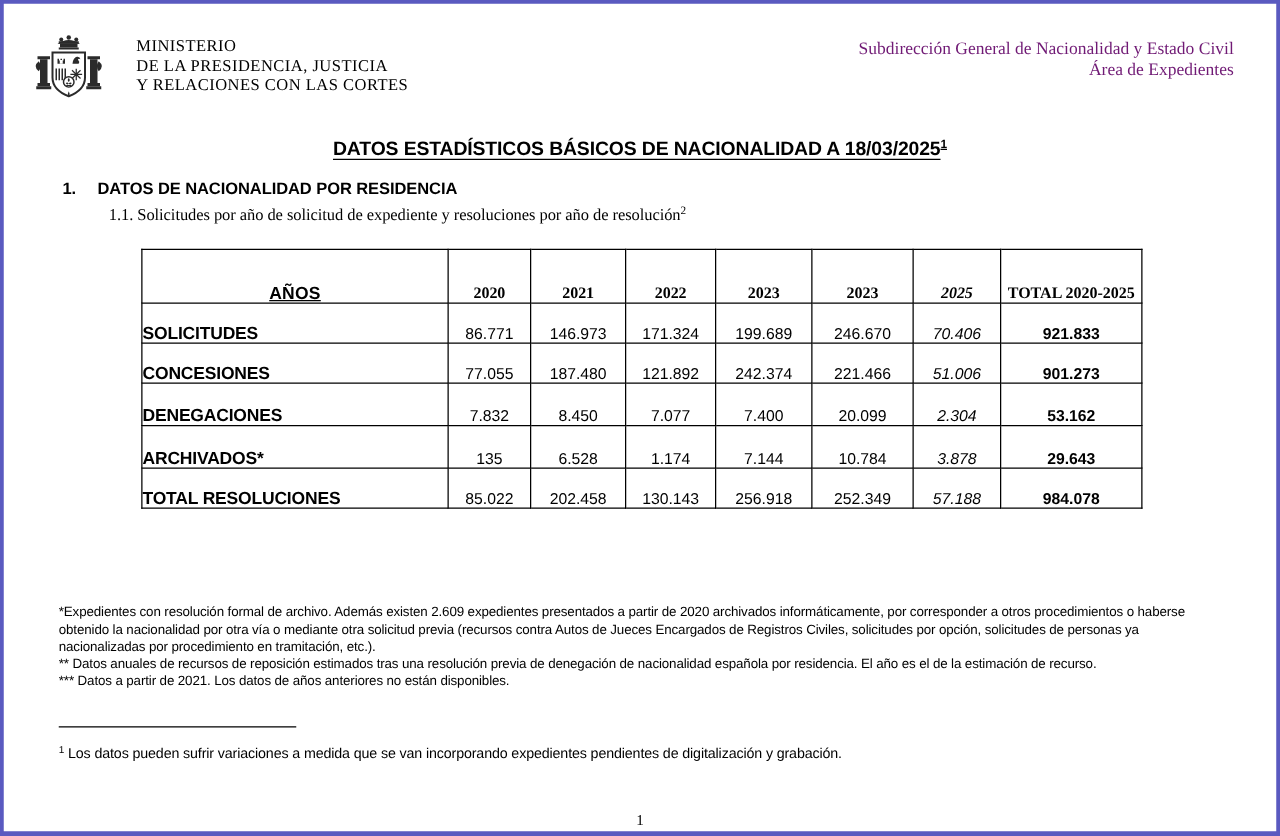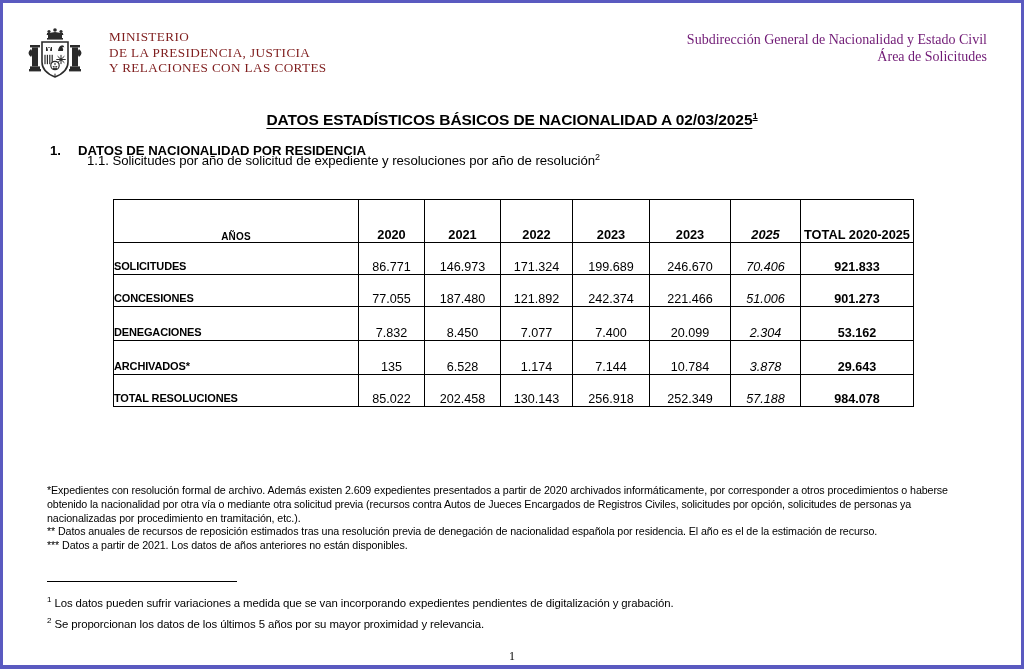--- a/index.html
+++ b/index.html
@@ -40,21 +40,21 @@
     height: 58px;
   }
   .ministry {
     position: absolute;
     left: 106px;
     top: 9px;
     font-family: "Liberation Serif", serif;
     font-size: 13.2px;
     line-height: 15.6px;
     letter-spacing: 0.4px;
-    color: #7f1d1d;
+    color: #000000;
     white-space: nowrap;
   }
   .subdir {
     position: absolute;
     right: 34px;
     top: 11px;
     text-align: right;
     font-family: "Liberation Serif", serif;
     font-size: 14px;
     line-height: 17px;
@@ -86,24 +86,25 @@
     position: absolute;
     top: 140px;
     left: 47px;
     font-size: 13.2px;
     font-weight: bold;
     letter-spacing: -0.05px;
   }
   .sec1 .num { display: inline-block; width: 28px; }
   .sec11 {
     position: absolute;
-    top: 149px;
+    top: 160px;
     left: 84px;
     font-size: 13.2px;
     letter-spacing: -0.05px;
+    font-family: Liberation Serif, serif;
   }
   .sec11 sup { font-size: 9px; vertical-align: super; }
 
   
   .tablewrap {
     position: absolute;
     top: 196px;
     left: 110px;
     width: 770px;
   }
@@ -115,44 +116,46 @@
   }
   table.main td, table.main th {
     border: 1.2px solid #000000;
     padding: 0;
     vertical-align: bottom;
   }
   .rowlabel {
     font-weight: bold;
     text-align: left;
     padding: 0 0 5px 7px;
-    font-size: 11px;
+    font-size: 14px;
     line-height: 13.6px;
     letter-spacing: -0.15px;
     vertical-align: bottom;
   }
   .numcell {
     text-align: center;
     vertical-align: top;
     padding-top: 5px;
     font-size: 12.6px;
   }
   .yearhdr {
     text-align: center;
     font-weight: bold;
     font-size: 12.8px;
     vertical-align: middle;
+    font-family: Liberation Serif, serif;
   }
   .ital { font-style: italic; }
   .boldcell { font-weight: bold; }
   .h-anos {
     font-weight: bold;
-    font-size: 10px;
+    font-size: 14px;
     vertical-align: middle;
     letter-spacing: 0.2px;
+    text-decoration: underline;
   }
 
   
   .notes {
     position: absolute;
     top: 481px;
     left: 44px;
     width: 905px;
     font-size: 10.7px;
     line-height: 13.8px;
@@ -255,26 +258,26 @@
     </div>
 
     <div class="ministry">
       <div>MINISTERIO</div>
       <div>DE LA PRESIDENCIA, JUSTICIA</div>
       <div>Y RELACIONES CON LAS CORTES</div>
     </div>
 
     <div class="subdir">
       <div>Subdirección General de Nacionalidad y Estado Civil</div>
-      <div>Área de Solicitudes</div>
+      <div>Área de Expedientes</div>
     </div>
   </div>
 
   <div class="doc-title">
-    <span class="u">DATOS ESTADÍSTICOS BÁSICOS DE NACIONALIDAD A 02/03/2025</span><sup>1</sup>
+    <span class="u">DATOS ESTADÍSTICOS BÁSICOS DE NACIONALIDAD A 18/03/2025</span><sup>1</sup>
   </div>
 
   <div class="sec1">
     <span class="num">1.</span><span>DATOS DE NACIONALIDAD POR RESIDENCIA</span>
   </div>
 
   <div class="sec11">
     <span>1.1. Solicitudes por año de solicitud de expediente y resoluciones por año de resolución</span><sup>2</sup>
   </div>
 
@@ -359,18 +362,17 @@
 
   <div class="notes">
     <p>*Expedientes con resolución formal de archivo. Además existen 2.609 expedientes presentados a partir de 2020 archivados informáticamente, por corresponder a otros procedimientos o haberse obtenido la nacionalidad por otra vía o mediante otra solicitud previa (recursos contra Autos de Jueces Encargados de Registros Civiles, solicitudes por opción, solicitudes de personas ya nacionalizadas por procedimiento en tramitación, etc.).</p>
     <p>** Datos anuales de recursos de reposición estimados tras una resolución previa de denegación de nacionalidad española por residencia. El año es el de la estimación de recurso.</p>
     <p>*** Datos a partir de 2021. Los datos de años anteriores no están disponibles.</p>
   </div>
 
   <div class="footsep"></div>
   <div class="footnotes">
     <p><sup>1</sup><span> Los datos pueden sufrir variaciones a medida que se van incorporando expedientes pendientes de digitalización y grabación.</span></p>
-    <p><sup>2</sup><span> Se proporcionan los datos de los últimos 5 años por su mayor proximidad y relevancia.</span></p>
   </div>
 
   <div class="pagenum">1</div>
 
 </div>
 
 </body></html>

